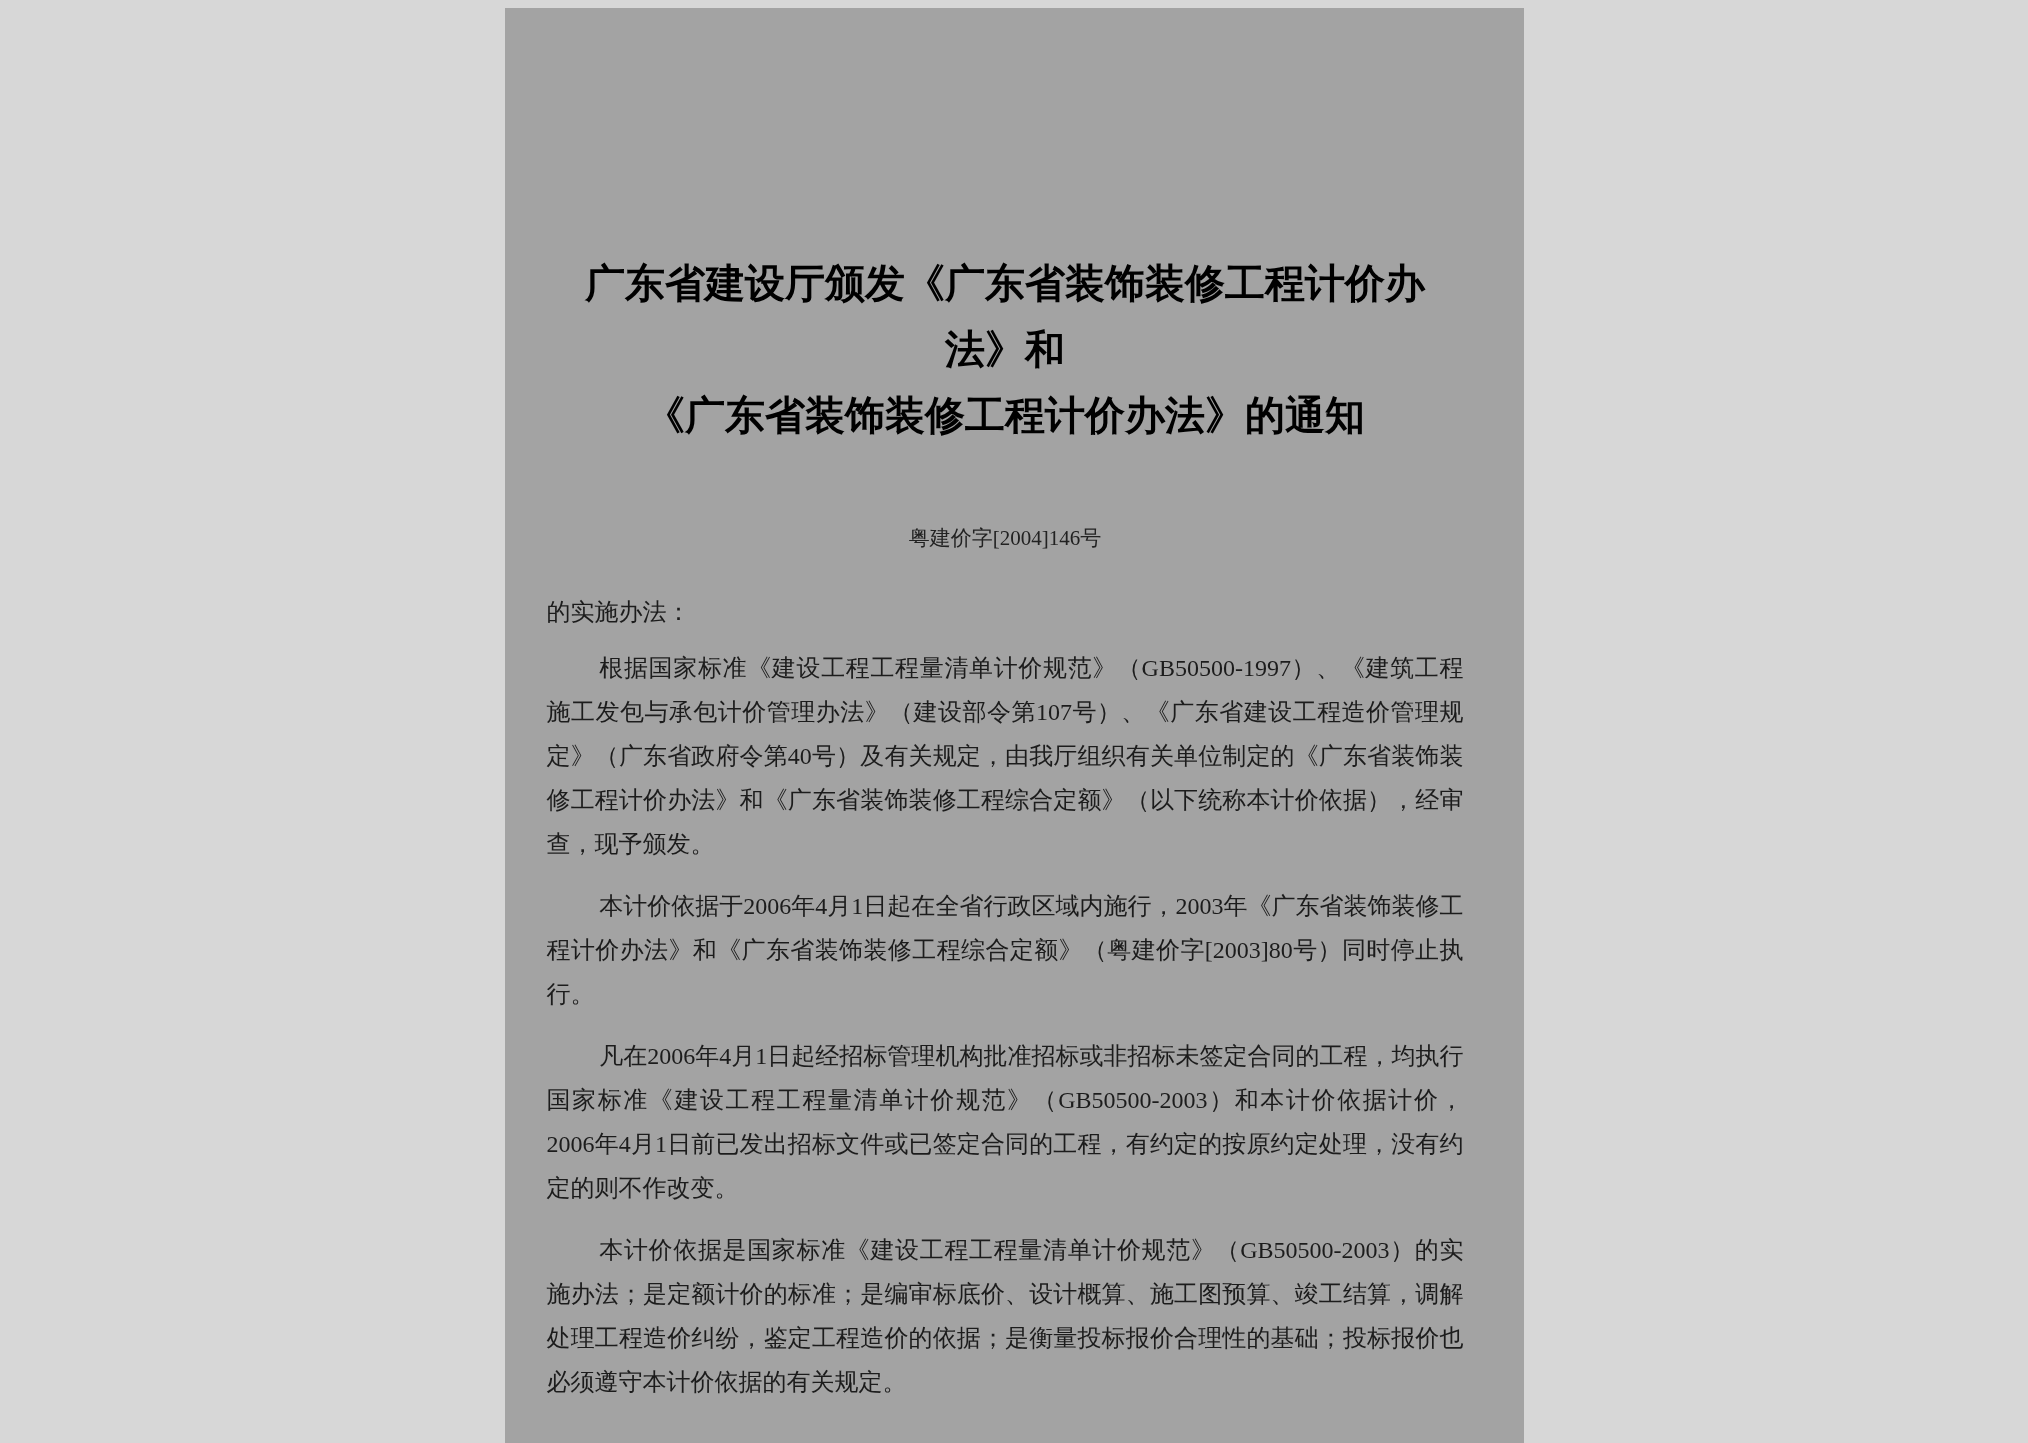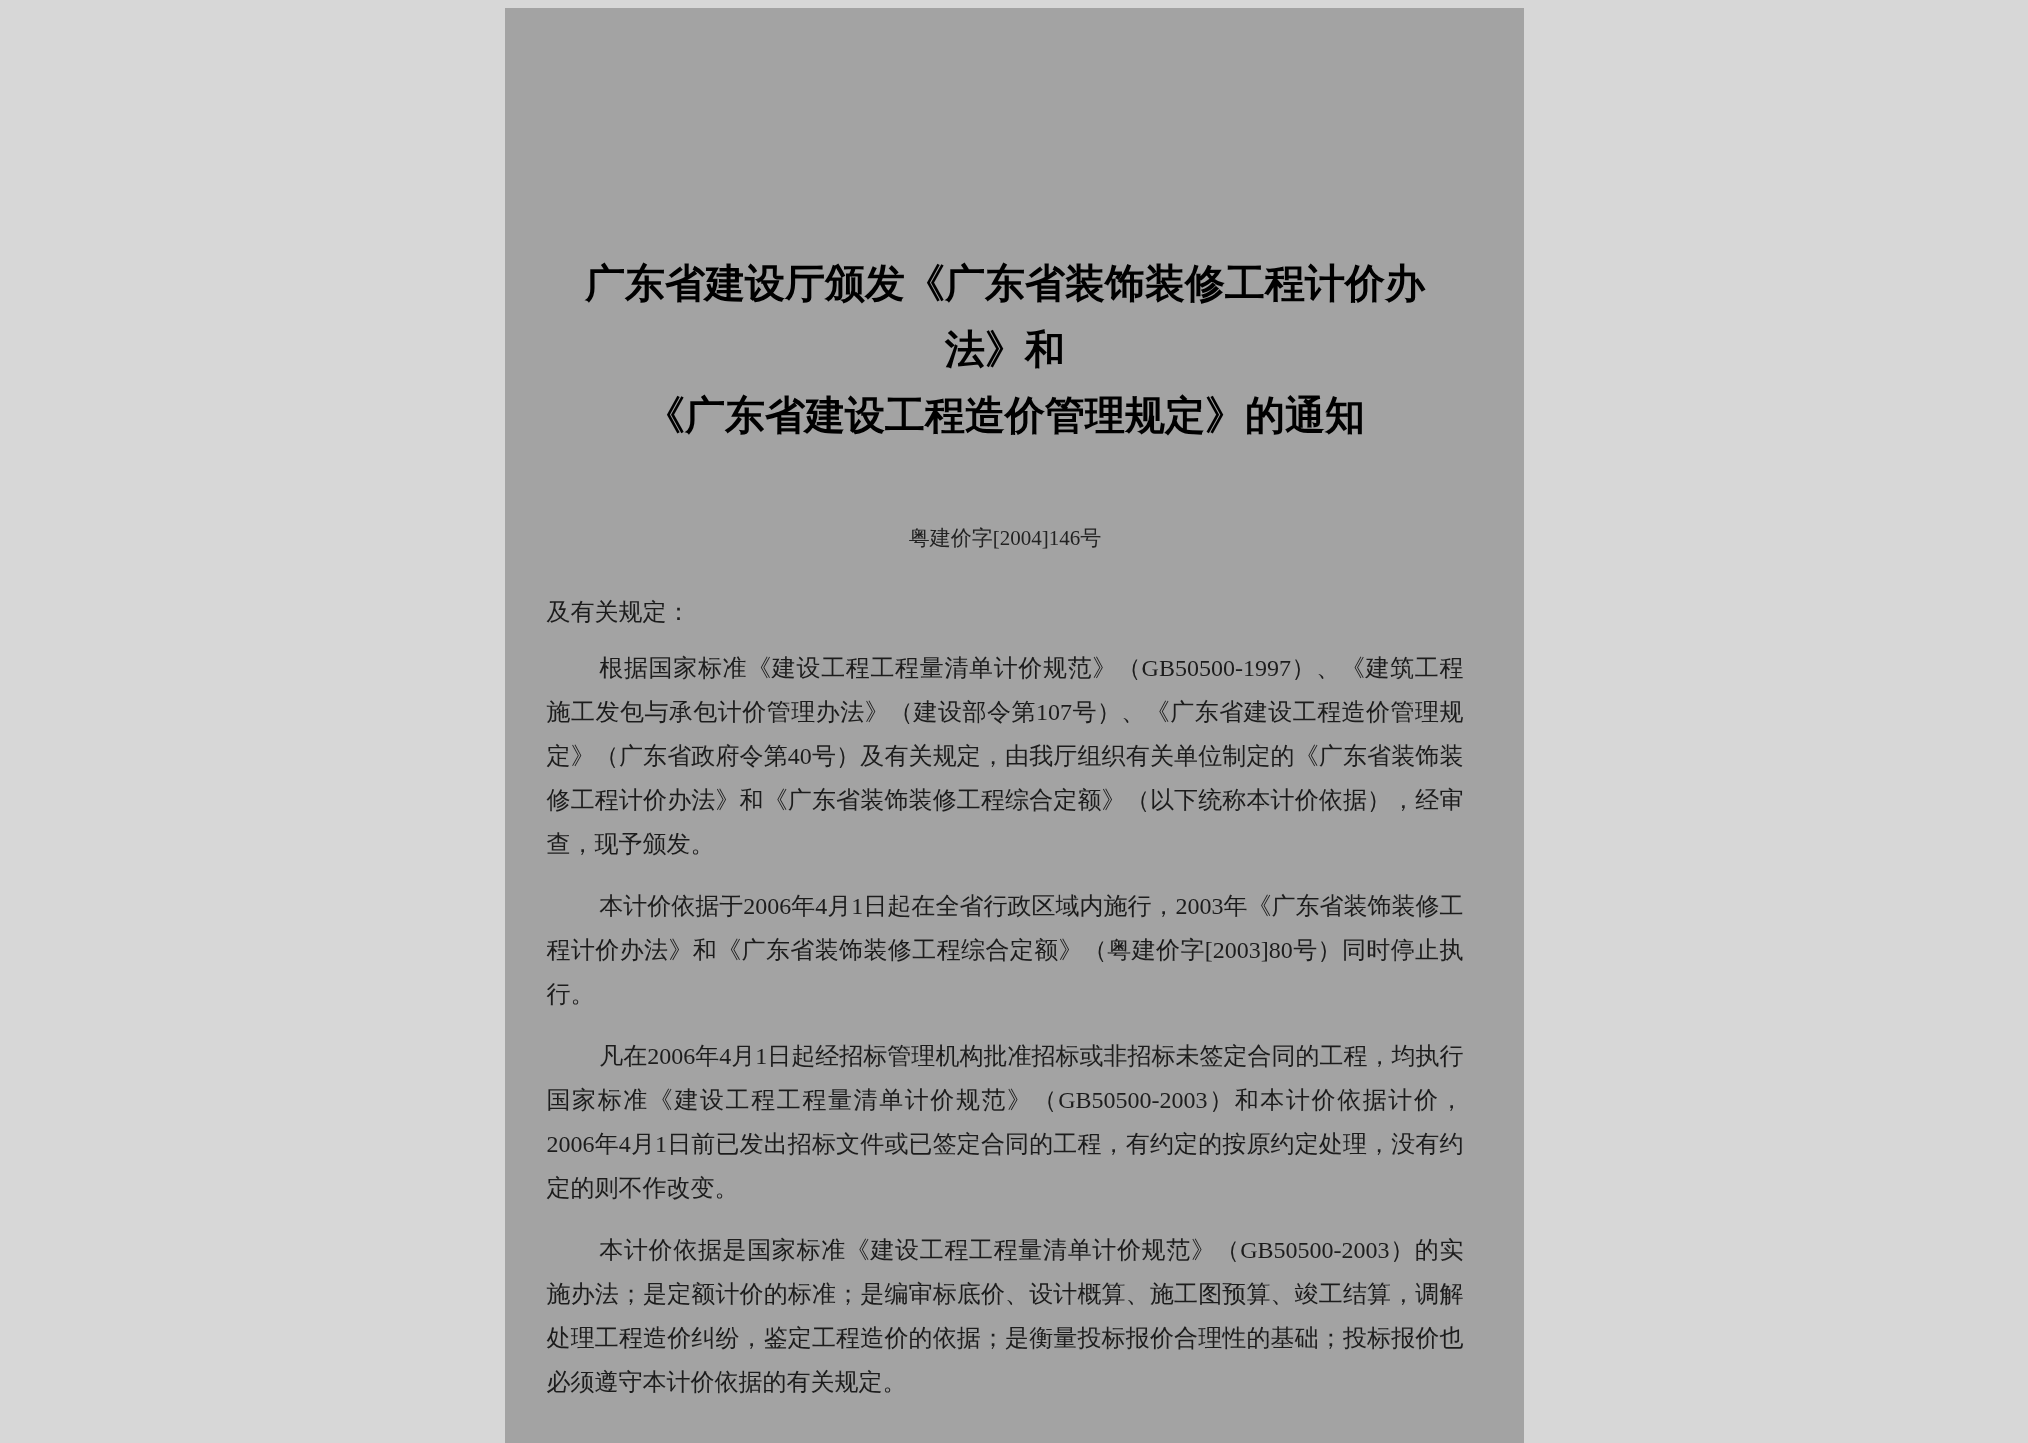--- a/index.html
+++ b/index.html
@@ -62,27 +62,27 @@
     color: #1c1c1c;
   }
 </style>
 </head>
 <body>
 
 <div class="paper">
 
   <h1 class="doc-title">
     <span>广东省建设厅颁发《广东省装饰装修工程计价办法》和</span><br>
-    <span>《广东省建设工程造价管理规定》的通知</span>
+    <span>《广东省装饰装修工程计价办法》的通知</span>
   </h1>
 
   <div class="doc-number">粤建价字[2004]146号</div>
 
 
-  <div class="salutation">及有关规定：</div>
+  <div class="salutation">的实施办法：</div>
 
   <p class="body-paragraph">根据国家标准《建设工程工程量清单计价规范》（GB50500-1997）、《建筑工程施工发包与承包计价管理办法》（建设部令第107号）、《广东省建设工程造价管理规定》（广东省政府令第40号）及有关规定，由我厅组织有关单位制定的《广东省装饰装修工程计价办法》和《广东省装饰装修工程综合定额》（以下统称本计价依据），经审查，现予颁发。</p>
 
   <p class="body-paragraph">本计价依据于2006年4月1日起在全省行政区域内施行，2003年《广东省装饰装修工程计价办法》和《广东省装饰装修工程综合定额》（粤建价字[2003]80号）同时停止执行。</p>
 
   <p class="body-paragraph">凡在2006年4月1日起经招标管理机构批准招标或非招标未签定合同的工程，均执行国家标准《建设工程工程量清单计价规范》（GB50500-2003）和本计价依据计价，2006年4月1日前已发出招标文件或已签定合同的工程，有约定的按原约定处理，没有约定的则不作改变。</p>
 
   <p class="body-paragraph">本计价依据是国家标准《建设工程工程量清单计价规范》（GB50500-2003）的实施办法；是定额计价的标准；是编审标底价、设计概算、施工图预算、竣工结算，调解处理工程造价纠纷，鉴定工程造价的依据；是衡量投标报价合理性的基础；投标报价也必须遵守本计价依据的有关规定。</p>
 
 </div>

